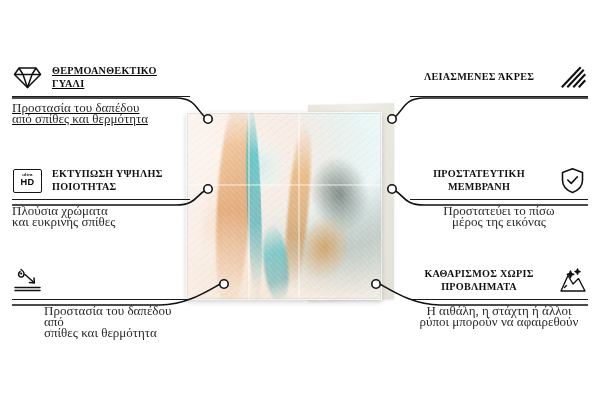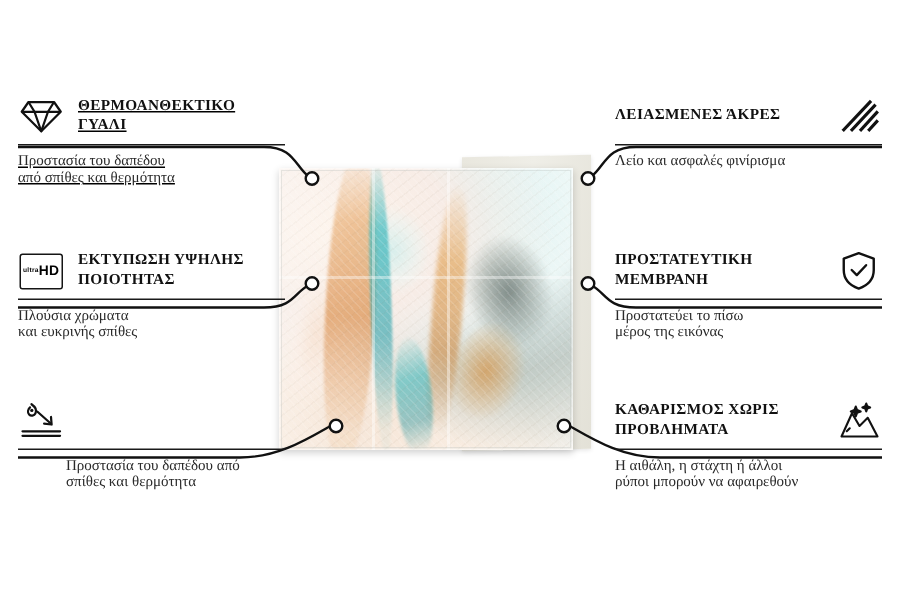--- a/index.html
+++ b/index.html
@@ -73,34 +73,34 @@
   .mullion-h{position:absolute;left:0;height:2px;width:100%;background:rgba(255,255,255,.40);}
   .glass-edge{position:absolute;inset:0;border:1px solid rgba(255,255,255,.55);
     box-shadow:inset 0 0 0 1px rgba(190,196,192,.35);pointer-events:none;}
 
   
   .links{position:absolute;inset:0;pointer-events:none;}
 
   
   .feature{position:absolute;width:178px;}
   .feature.left{left:12px;text-align:left;}
-  .feature.right{right:12px;text-align:left;}
+  .feature.right{right:12px;text-align:center;}
   .f-head{display:flex;align-items:center;gap:9px;}
   .feature.right .f-head{flex-direction:row-reverse;}
   .f-icon{width:31px;height:27px;flex:0 0 31px;display:flex;align-items:center;justify-content:center;}
   .f-title{
     font-size:10.2px;line-height:12.6px;font-weight:700;color:#111;
     letter-spacing:.25px;flex:1;
   }
   .f-rule{height:1px;background:#1a1a1a;margin:5px 0 5px;}
-  .f-body{font-size:10px;line-height:11.2px;color:#2a2a2a;}
+  .f-body{font-size:13px;line-height:11.2px;color:#2a2a2a;}
 
   .hd-box{
     width:27px;height:22px;border:1.3px solid #151515;border-radius:2px;
-    display:flex;flex-direction:row;align-items:center;justify-content:center;
+    display:flex;flex-direction:column;align-items:center;justify-content:center;
     font-family:"Liberation Sans",sans-serif;line-height:1;
   }
   .hd-box .u{font-size:4.4px;font-weight:700;letter-spacing:.2px;margin-bottom:.5px;}
   .hd-box .h{font-size:9.2px;font-weight:700;letter-spacing:.3px;}
 </style>
 </head>
 <body>
 
 <div class="stage">
 
@@ -208,21 +208,20 @@
         <svg width="28" height="25" viewBox="0 0 28 25" fill="none" stroke="#111" stroke-width="2.1" stroke-linecap="square">
           <path d="M3.5 21.5 L21 3"></path>
           <path d="M9 21.5 L24 5.5"></path>
           <path d="M15 21.5 L25.5 10"></path>
           <path d="M20.5 21.5 L25.5 16"></path>
         </svg>
       </span>
       <span class="f-title">ΛΕΙΑΣΜΕΝΕΣ ΆΚΡΕΣ</span>
     </div>
     <div class="f-rule"></div>
-    <div class="f-body" style="white-space:pre-line;">Λείο και ασφαλές φινίρισμα</div>
   </div>
 
   <div class="feature right" style="top:267px;">
     <div class="f-head">
       <span class="f-icon">
         <svg width="30" height="26" viewBox="0 0 30 26" fill="none" stroke="#111" stroke-width="1.4" stroke-linecap="round" stroke-linejoin="round">
           <path d="M3 23 H27 L20.5 10.5 L15 16 L10 7.5 Z"></path>
           <path d="M12.5 3 L13.4 5.4 L15.8 6.3 L13.4 7.2 L12.5 9.6 L11.6 7.2 L9.2 6.3 L11.6 5.4 Z" fill="#111"></path>
           <path d="M19.5 1 L20.2 2.9 L22.1 3.6 L20.2 4.3 L19.5 6.2 L18.8 4.3 L16.9 3.6 L18.8 2.9 Z" fill="#111"></path>
           <path d="M6.5 19.5 L8.5 17.5"></path>

